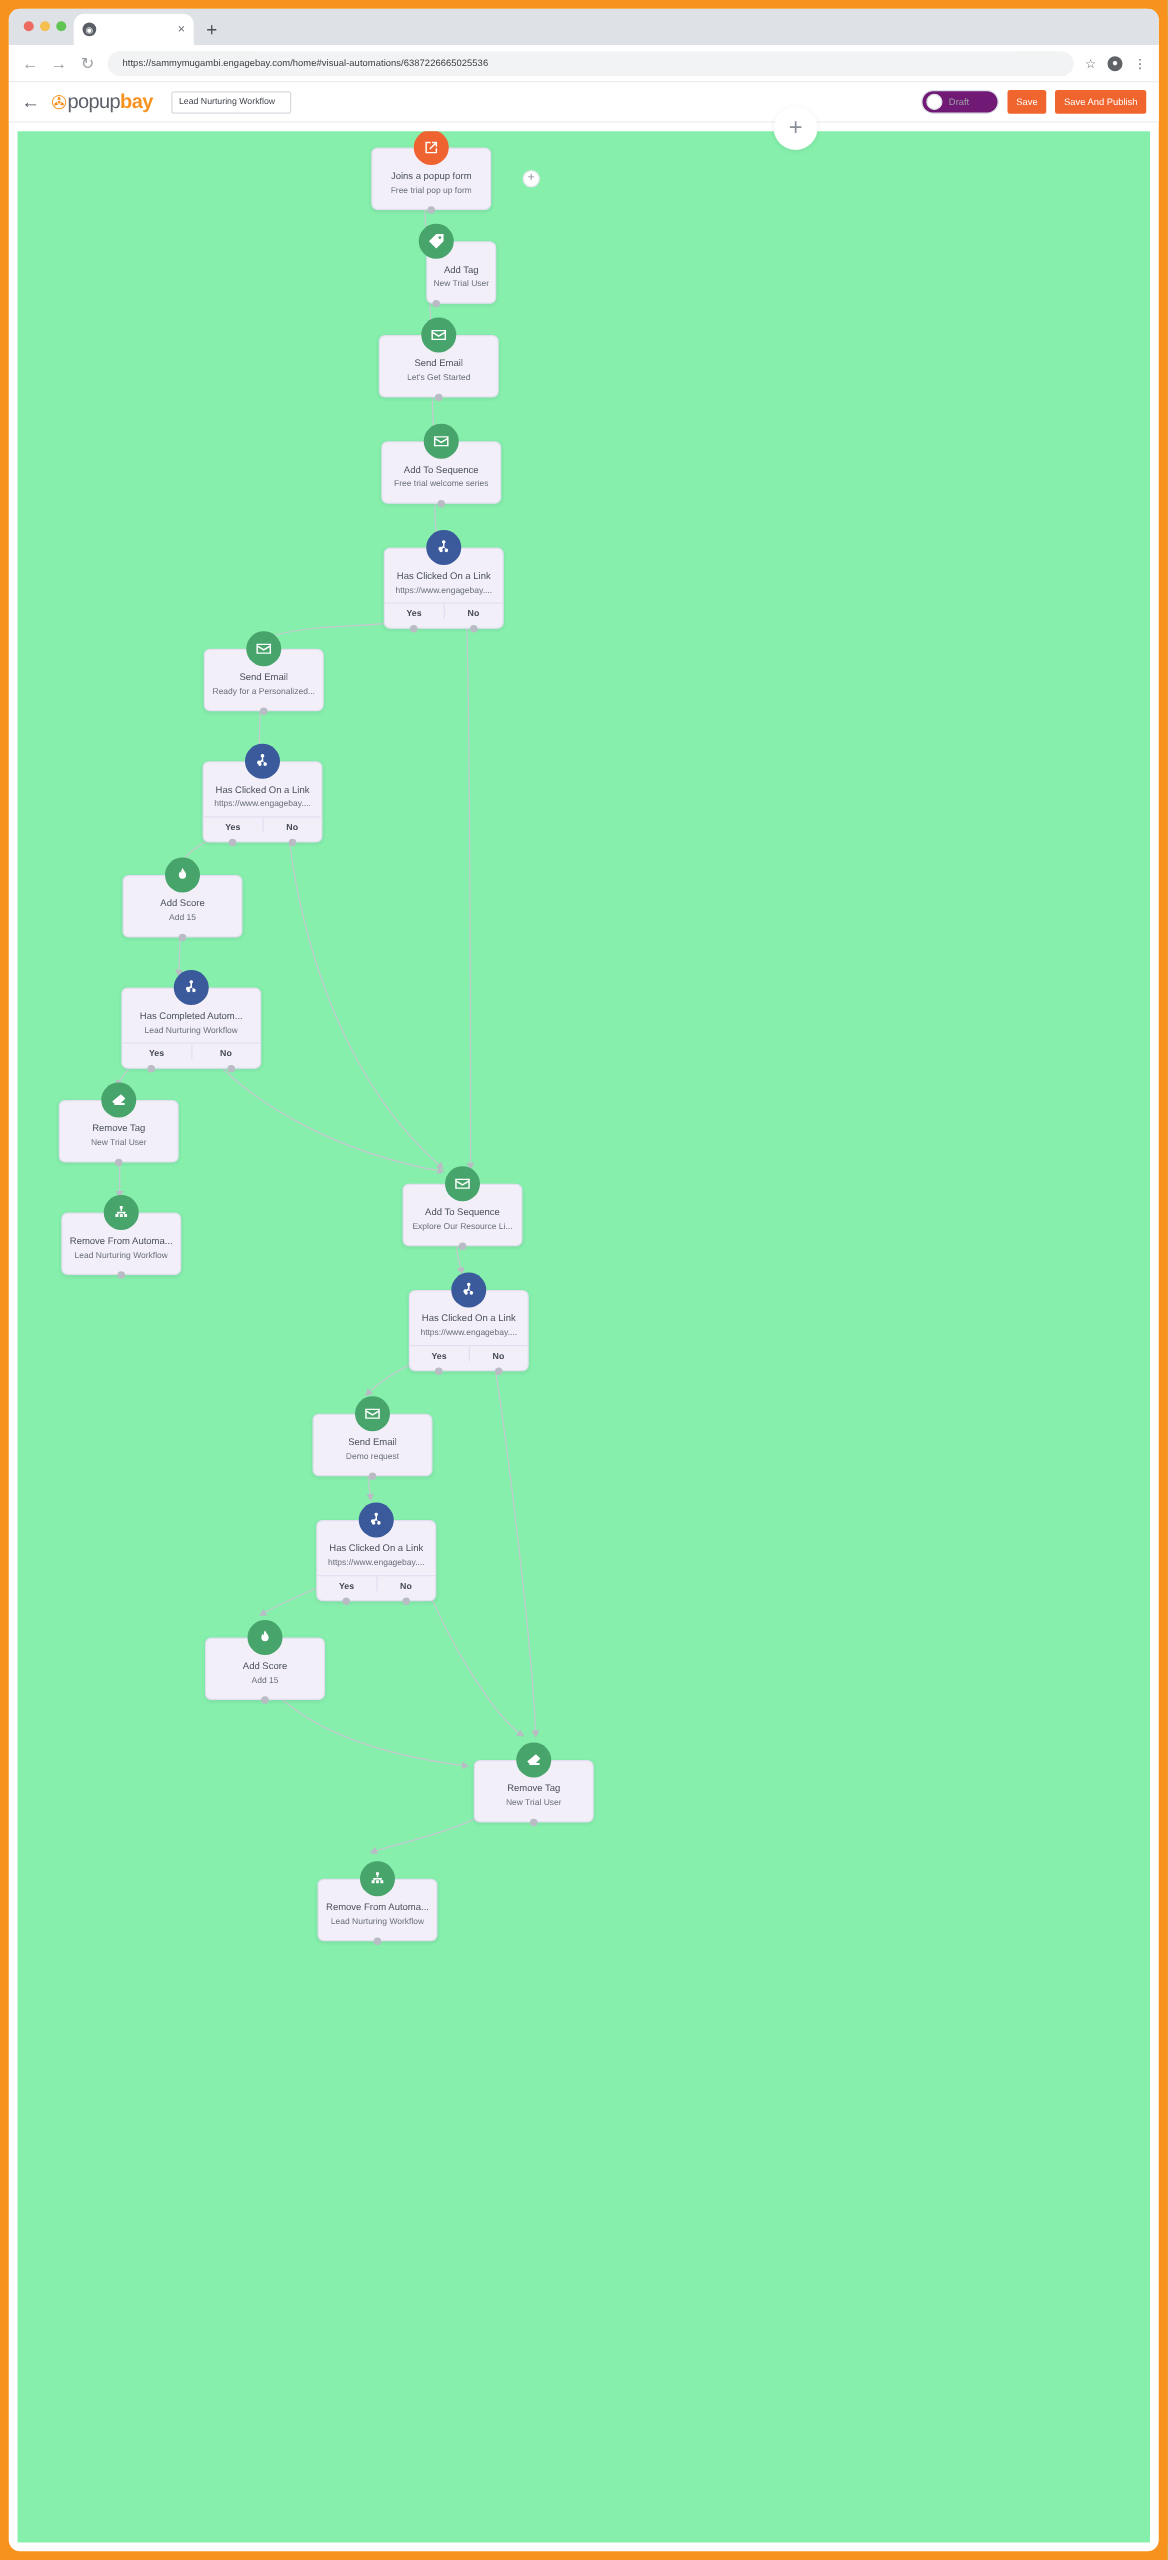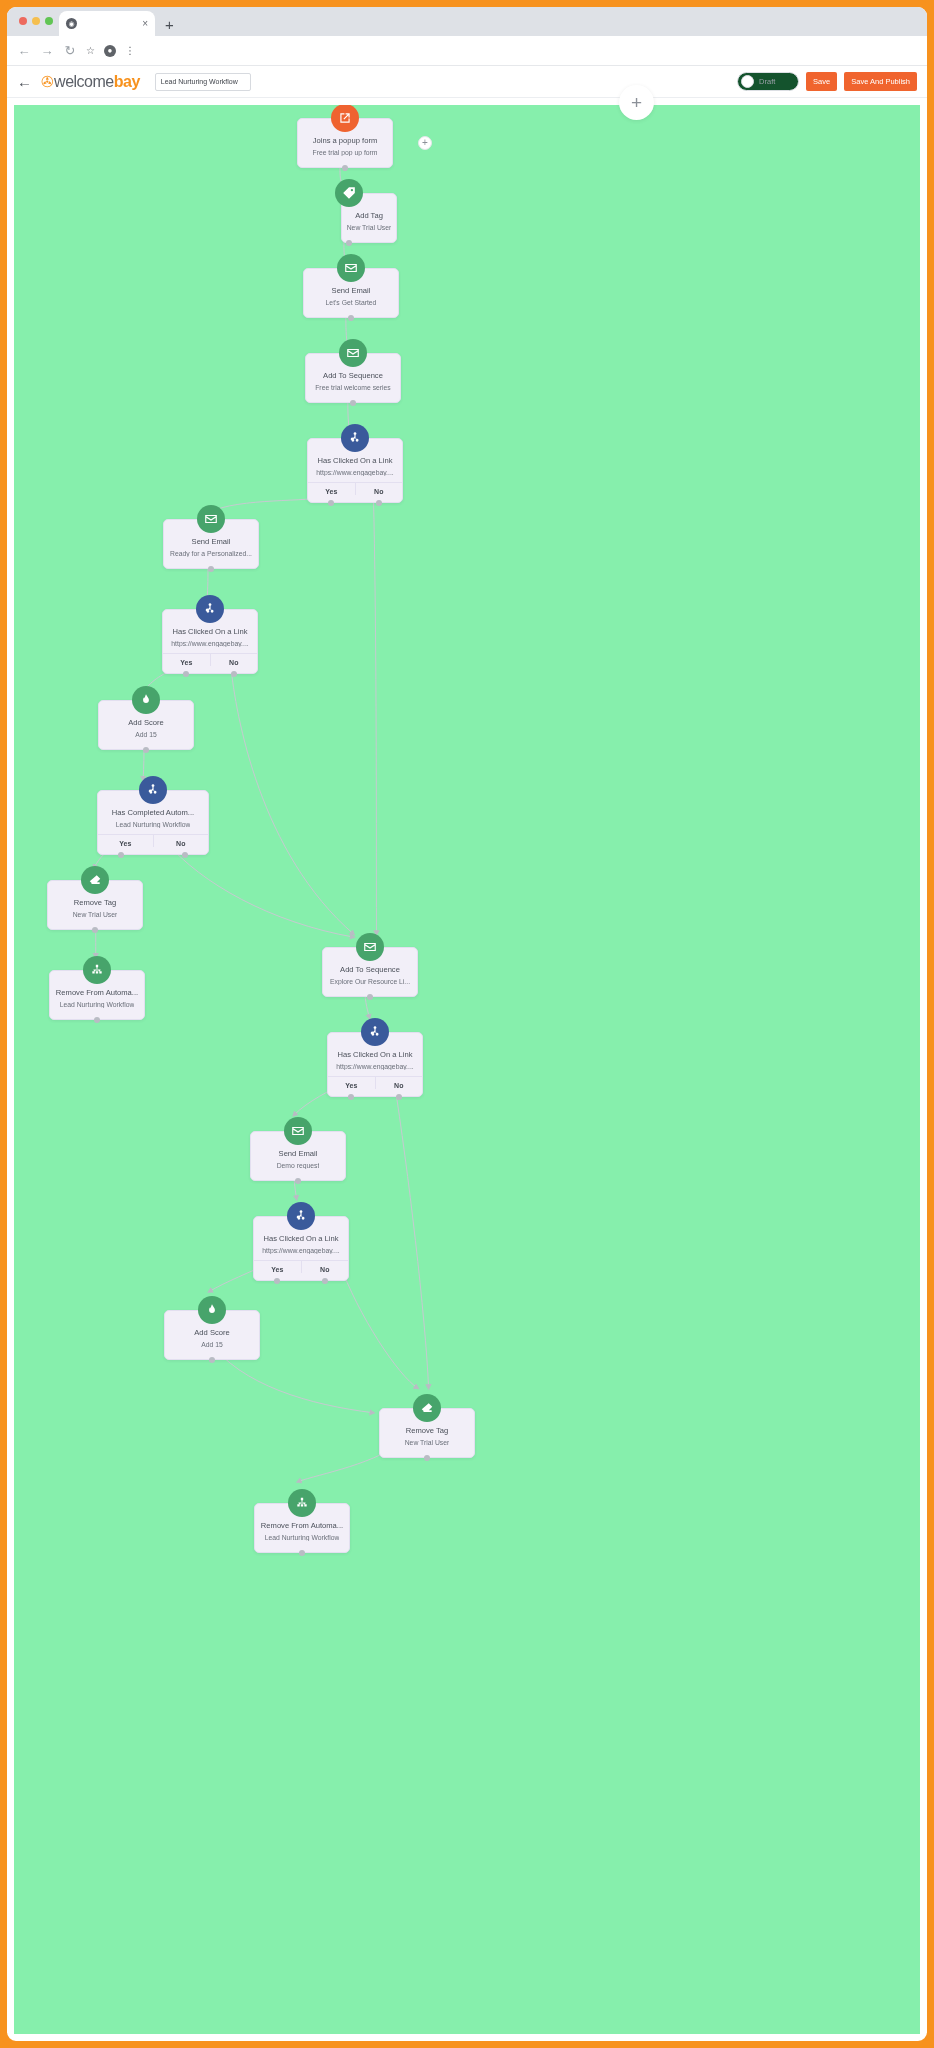--- a/index.html
+++ b/index.html
@@ -60,21 +60,21 @@
   .logo .mark { color: #f7921e; font-size: 15px; margin-right: 1px; }
   .logo .a { color: #5c6068; } .logo .b { color: #f7921e; font-weight: bold; }
   .namebox {
     margin-left: 6px; width: 96px; height: 18px; border: 1px solid #d7dadf;
     border-radius: 2px; display: flex; align-items: center; padding: 0 5px;
     font-size: 7px; color: #41454c; overflow: hidden; white-space: nowrap;
   }
   .hdr-right { margin-left: auto; display: flex; align-items: center; gap: 7px; }
   .toggle {
     width: 62px; height: 19px; border: 1px solid #dcdfe4; border-radius: 10px;
-    display: flex; align-items: center; padding: 0 3px; gap: 5px; background: #14532d;
+    display: flex; align-items: center; padding: 0 3px; gap: 5px; background: #701a75;
   }
   .knob { width: 13px; height: 13px; border-radius: 50%; background: #fff; border: 1px solid #dcdfe4; }
   .toggle-lbl { font-size: 7.5px; color: #9aa0a8; }
   .btn {
     height: 19px; border-radius: 2px; background: #f0642e; color: #fff;
     font-size: 7.5px; display: flex; align-items: center; padding: 0 7px; white-space: nowrap;
   }
   .plusfab {
     position: absolute; left: 612px; top: 19px; width: 35px; height: 35px;
     border-radius: 50%; background: #fff; box-shadow: 0 1px 4px rgba(0,0,0,.08);
@@ -145,32 +145,35 @@
       <span></span>
       <span class="tab-x">×</span>
     </div>
     <div class="newtab">+</div>
   </div>
 
   <div class="urlbar">
     <span class="navbtn">←</span>
     <span class="navbtn">→</span>
     <span class="navbtn">↻</span>
+    <div class="omni">
+      <span>https://sammymugambi.engagebay.com/home#visual-automations/6387226665025536</span>
+    </div>
     <div class="omni-right">
       <span>☆</span>
       <span class="avatar-ic">●</span>
       <span>⋮</span>
     </div>
   </div>
 
   <div class="apphdr">
     <span class="backarrow">←</span>
     <div class="logo">
       <span class="mark">✇</span>
-      <span class="a">welcome</span>
+      <span class="a">popup</span>
       <span class="b">bay</span>
     </div>
     <div class="namebox">
       <span>Lead Nurturing Workflow</span>
     </div>
     <div class="hdr-right">
       <div class="toggle">
         <span class="knob"></span>
         <span class="toggle-lbl">Draft</span>
       </div>

